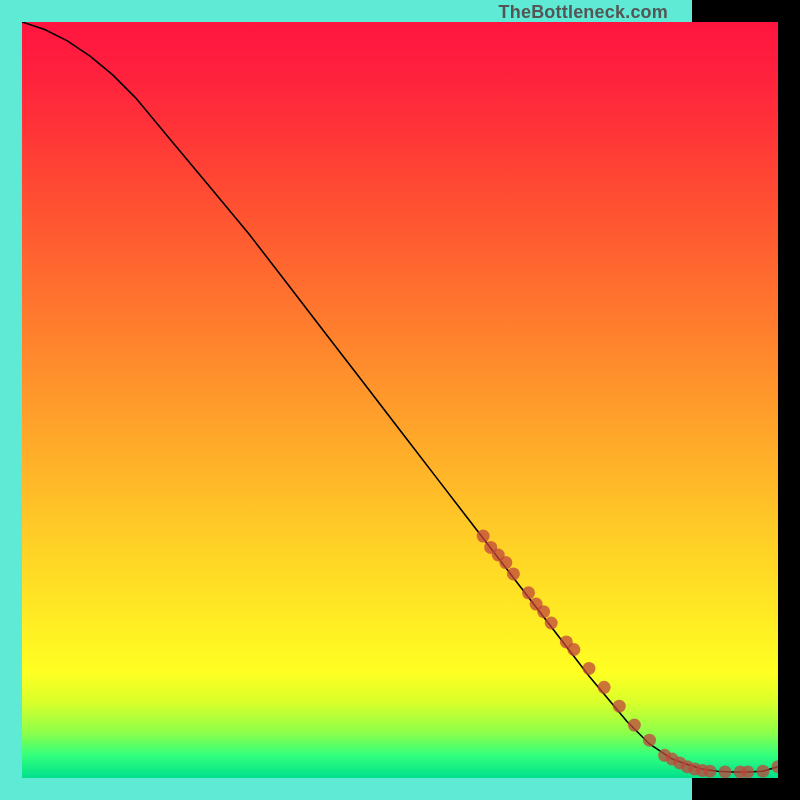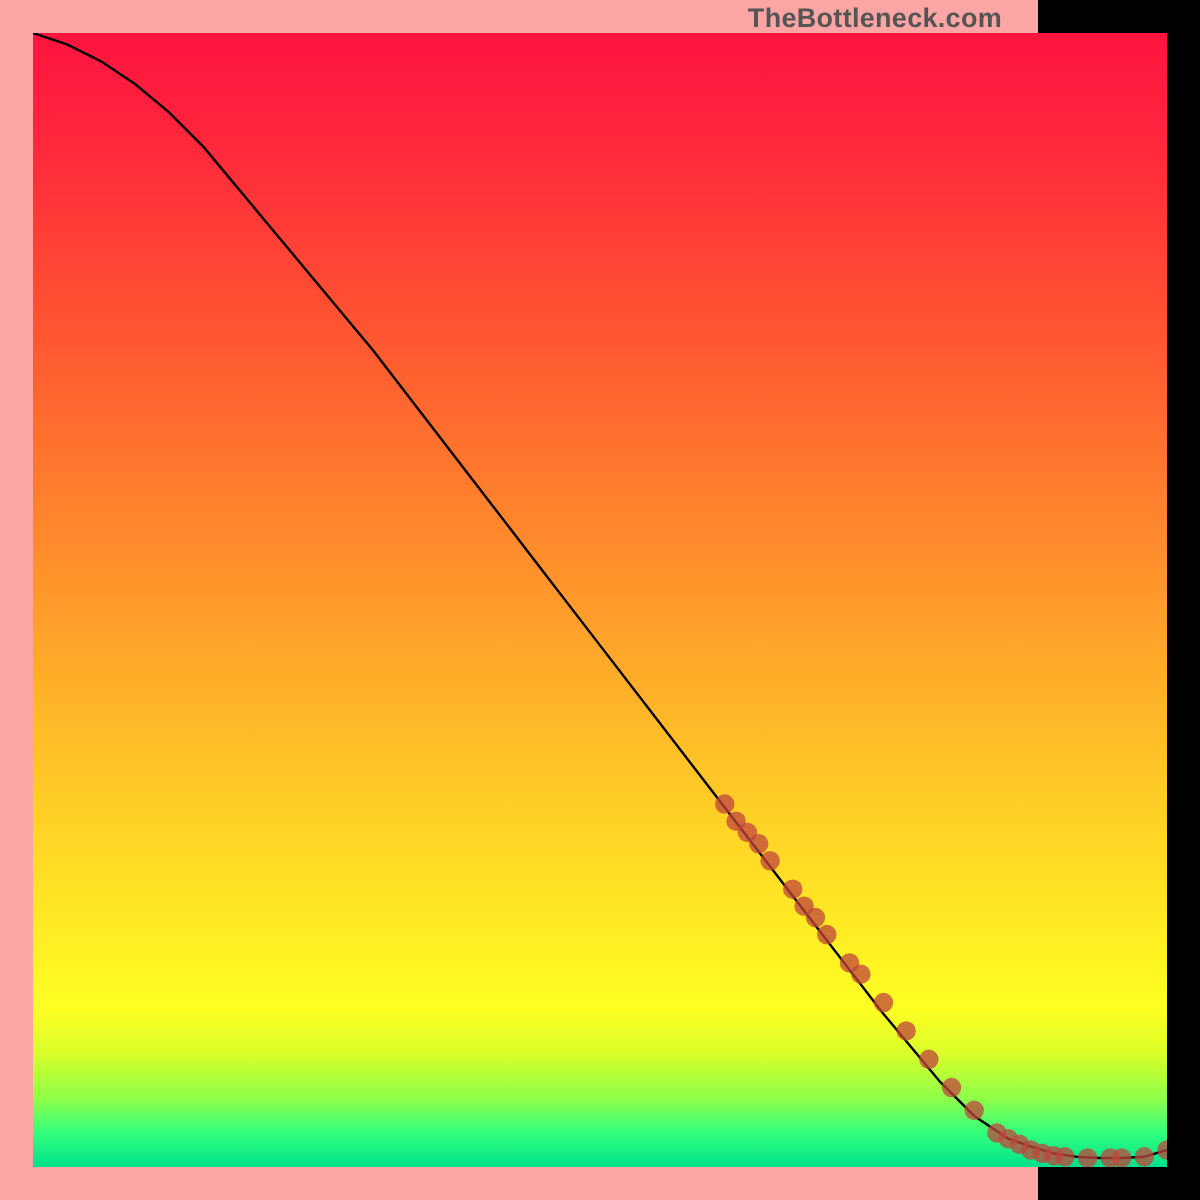--- a/index.html
+++ b/index.html
@@ -8,21 +8,21 @@
     width: 800px;
     height: 800px;
     background: #000;
     overflow: hidden;
     font-family: Arial, Helvetica, sans-serif;
   }
   .frame {
     position: relative;
     width: 692px;
     height: 800px;
-    background: #fca5a5;
+    background: #5eead4;
   }
   .plot {
     position: absolute;
     left: 22px;
     top: 22px;
     width: 756px;
     height: 756px;
     
     background: linear-gradient(to bottom,
       #ff153f 0%,

